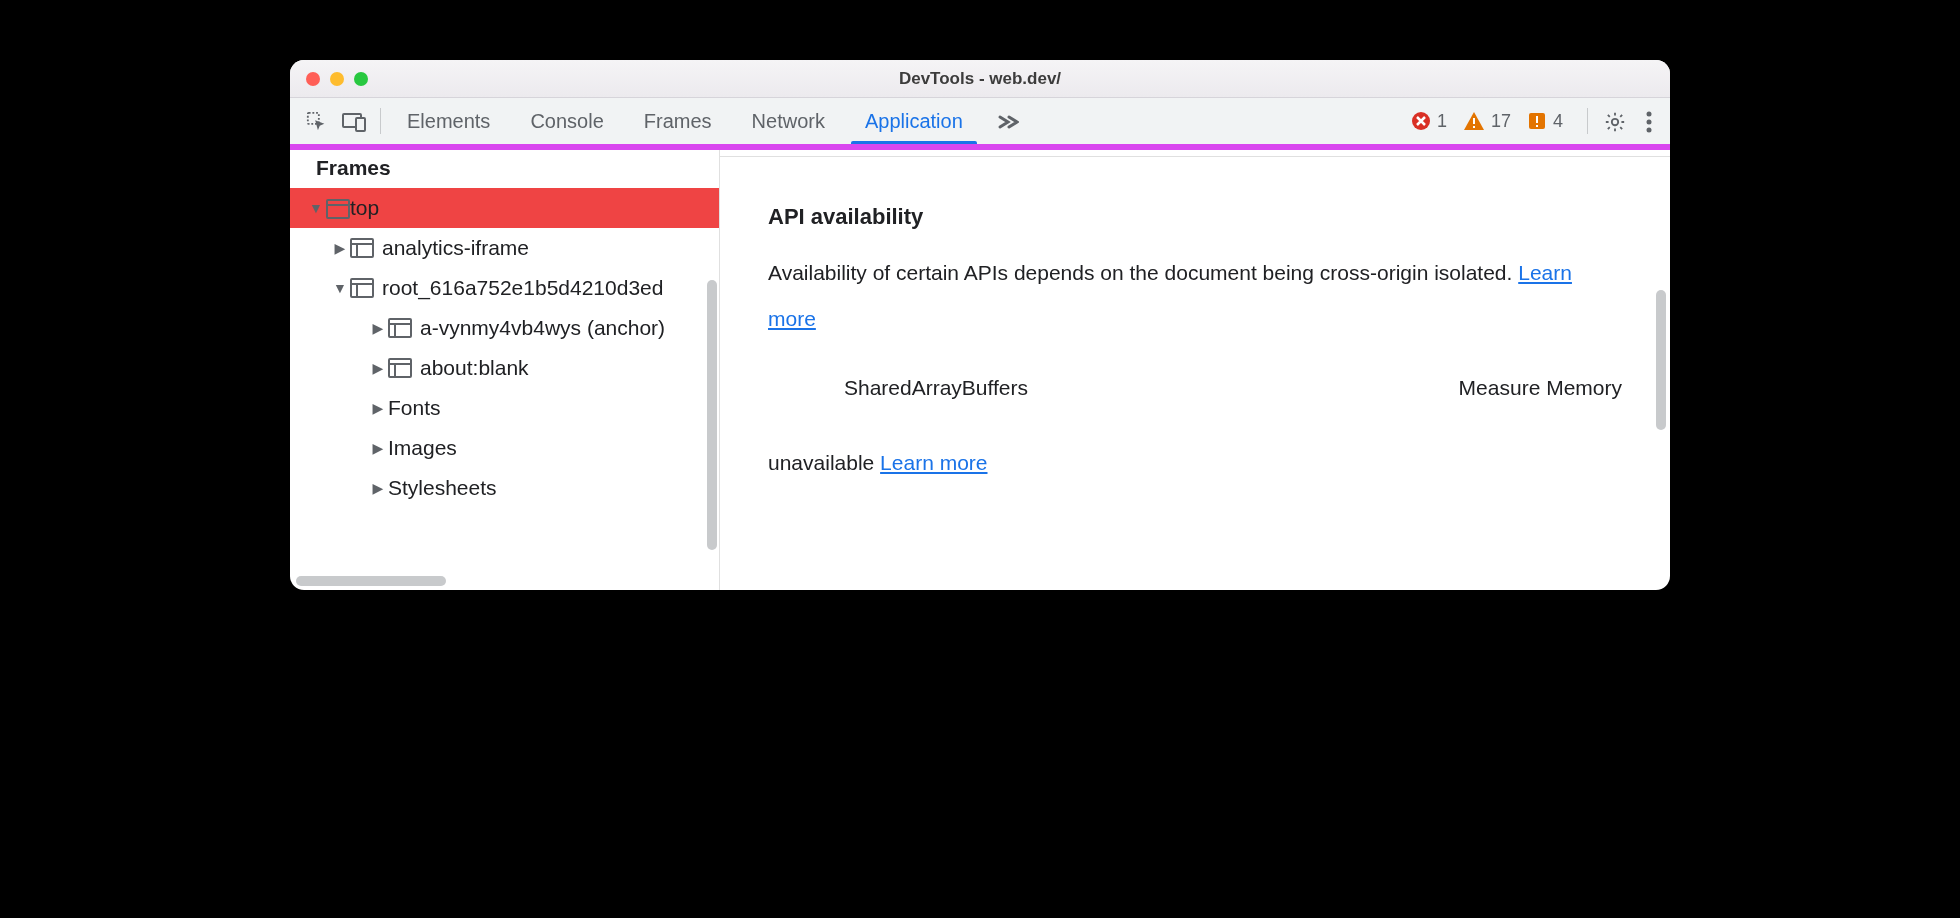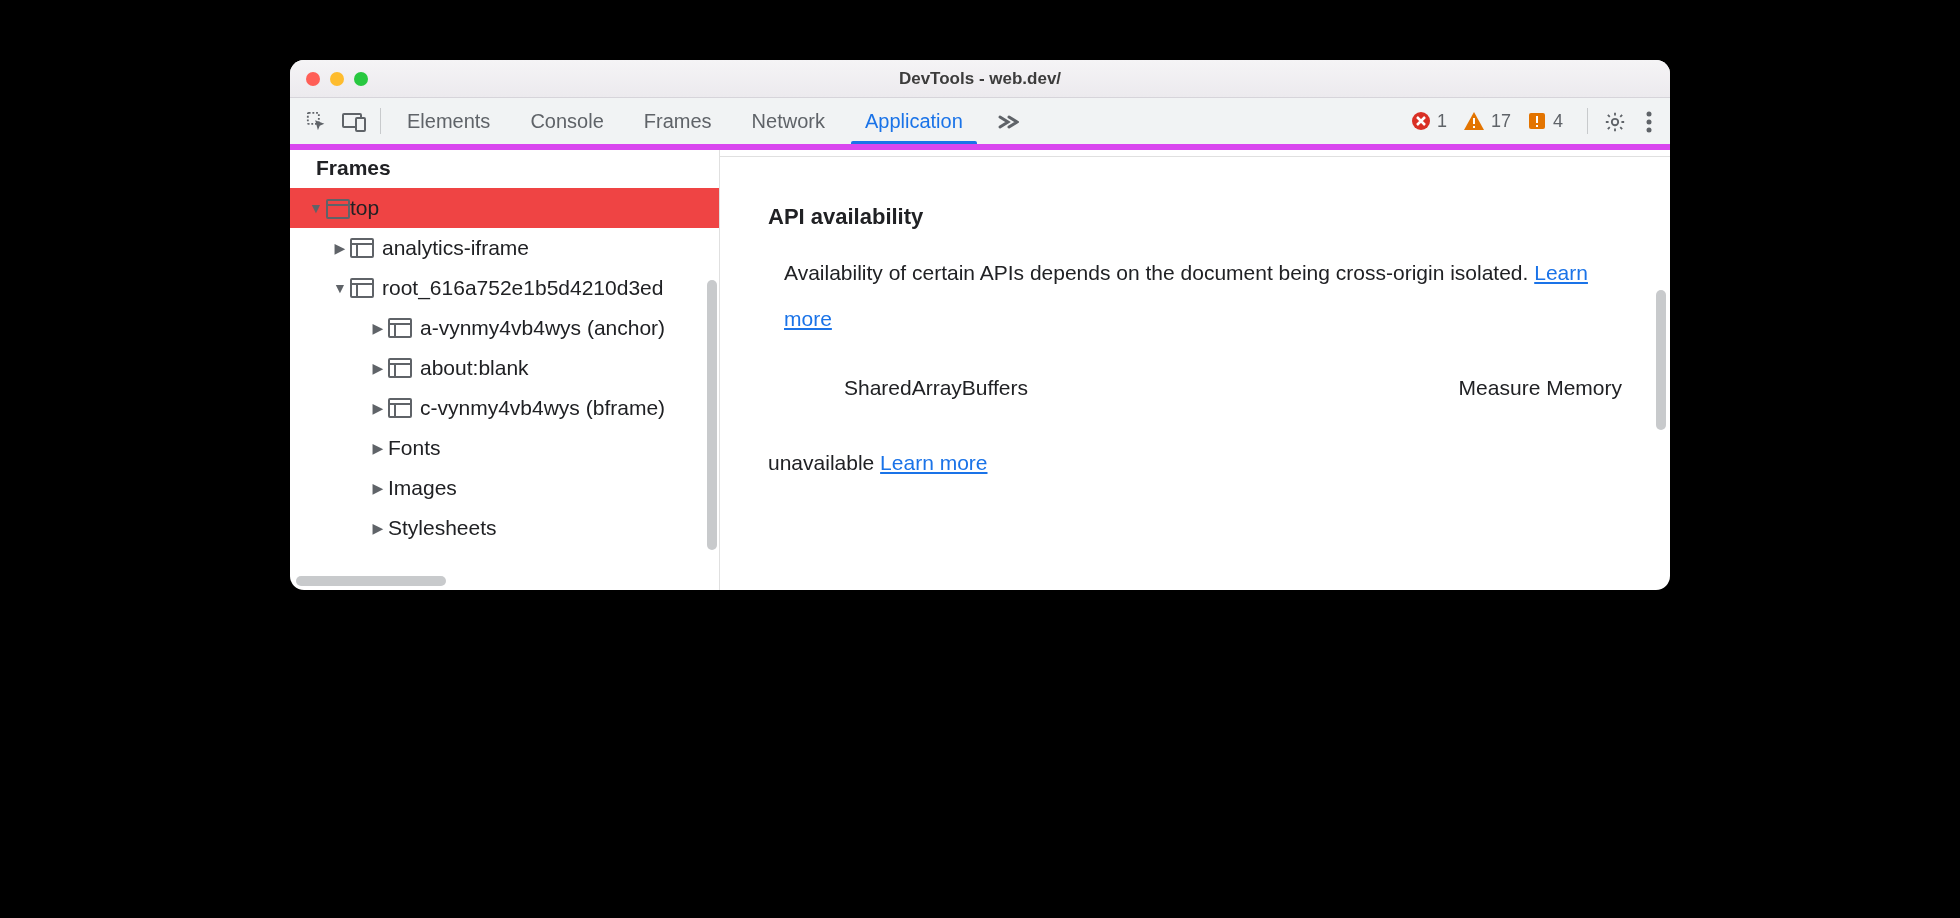--- a/index.html
+++ b/index.html
@@ -138,21 +138,21 @@
     color: #202124;
     line-height: 1.6;
     border-top: 1px solid #e0e0e0;
     margin-top: 6px;
   }
   .main-inner h3 {
     font-size: 22px;
     font-weight: 700;
     margin-bottom: 16px;
   }
-  .desc { margin-bottom: 28px; line-height: 2.2; margin-left: 16px; }
+  .desc { margin-bottom: 28px; line-height: 2.2; }
   a.link { color: #1a73e8; text-decoration: underline; cursor: pointer; }
   .api-table { display: grid; grid-template-columns: 260px 1fr; row-gap: 30px; column-gap: 22px; gap: 36px; }
   .api-label { text-align: right; color: #202124; }
   .api-value { color: #202124; line-height: 2.2; }
   .note { color: #202124; }
   .sidebar-scrollbar {
     position: absolute;
     right: 2px;
     top: 130px;
     width: 10px;
@@ -317,31 +317,20 @@
               <svg width="24" height="20" viewBox="0 0 24 20" fill="none" stroke="#5f6368" stroke-width="2">
                 <rect x="1" y="1" width="22" height="18" rx="1"></rect>
                 <line x1="1" y1="6" x2="23" y2="6"></line>
                 <line x1="7" y1="6" x2="7" y2="19"></line>
               </svg>
             </span>
             <span>about:blank</span>
           </div>
           <div class="row indent-3">
             <span class="arrow rt"></span>
-            <span class="frame-icon">
-              <svg width="24" height="20" viewBox="0 0 24 20" fill="none" stroke="#5f6368" stroke-width="2">
-                <rect x="1" y="1" width="22" height="18" rx="1"></rect>
-                <line x1="1" y1="6" x2="23" y2="6"></line>
-                <line x1="7" y1="6" x2="7" y2="19"></line>
-              </svg>
-            </span>
-            <span>c-vynmy4vb4wys (bframe)</span>
-          </div>
-          <div class="row indent-3">
-            <span class="arrow rt"></span>
             <span>Fonts</span>
           </div>
           <div class="row indent-3">
             <span class="arrow rt"></span>
             <span>Images</span>
           </div>
           <div class="row indent-3">
             <span class="arrow rt"></span>
             <span>Stylesheets</span>
           </div>

